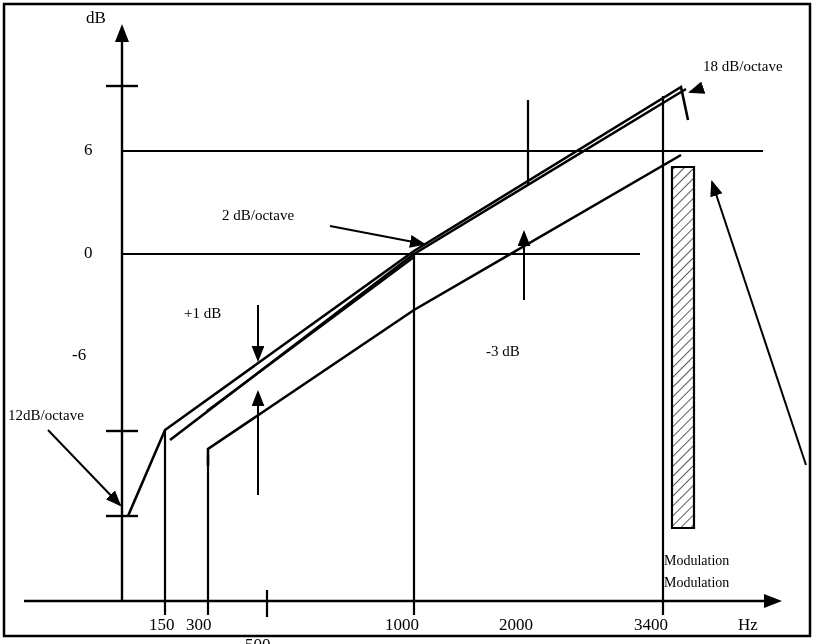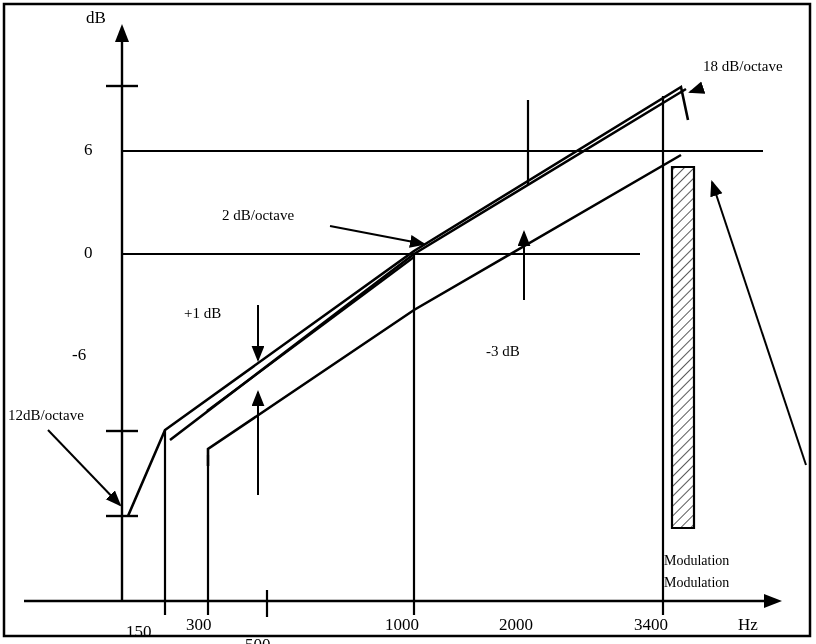--- a/index.html
+++ b/index.html
@@ -98,21 +98,21 @@
       <path d="M806,465 L712,182" marker-end="url(#arrowBlack)"></path>
     </g>
   </svg>
 
   <div class="lbl t-axis" style="left:86px;top:8px;">dB</div>
 
   <div class="lbl t-tick" style="left:84px;top:140px;">6</div>
   <div class="lbl t-tick" style="left:84px;top:243px;">0</div>
   <div class="lbl t-tick" style="left:72px;top:345px;">-6</div>
 
-  <div class="lbl t-tick" style="left:126px;top:615px;margin-top:7px;">150</div>
+  <div class="lbl t-tick" style="left:149px;top:615px;">150</div>
   <div class="lbl t-tick" style="left:186px;top:615px;">300</div>
   <div class="lbl t-tick" style="left:245px;top:635px;">500</div>
   <div class="lbl t-tick" style="left:385px;top:615px;">1000</div>
   <div class="lbl t-tick" style="left:499px;top:615px;">2000</div>
   <div class="lbl t-tick" style="left:634px;top:615px;">3400</div>
   <div class="lbl t-axis" style="left:738px;top:615px;">Hz</div>
 
   <div class="lbl t-ann" style="left:703px;top:58px;">18 dB/octave</div>
   <div class="lbl t-ann" style="left:222px;top:207px;">2 dB/octave</div>
   <div class="lbl t-ann" style="left:8px;top:407px;">12dB/octave</div>

